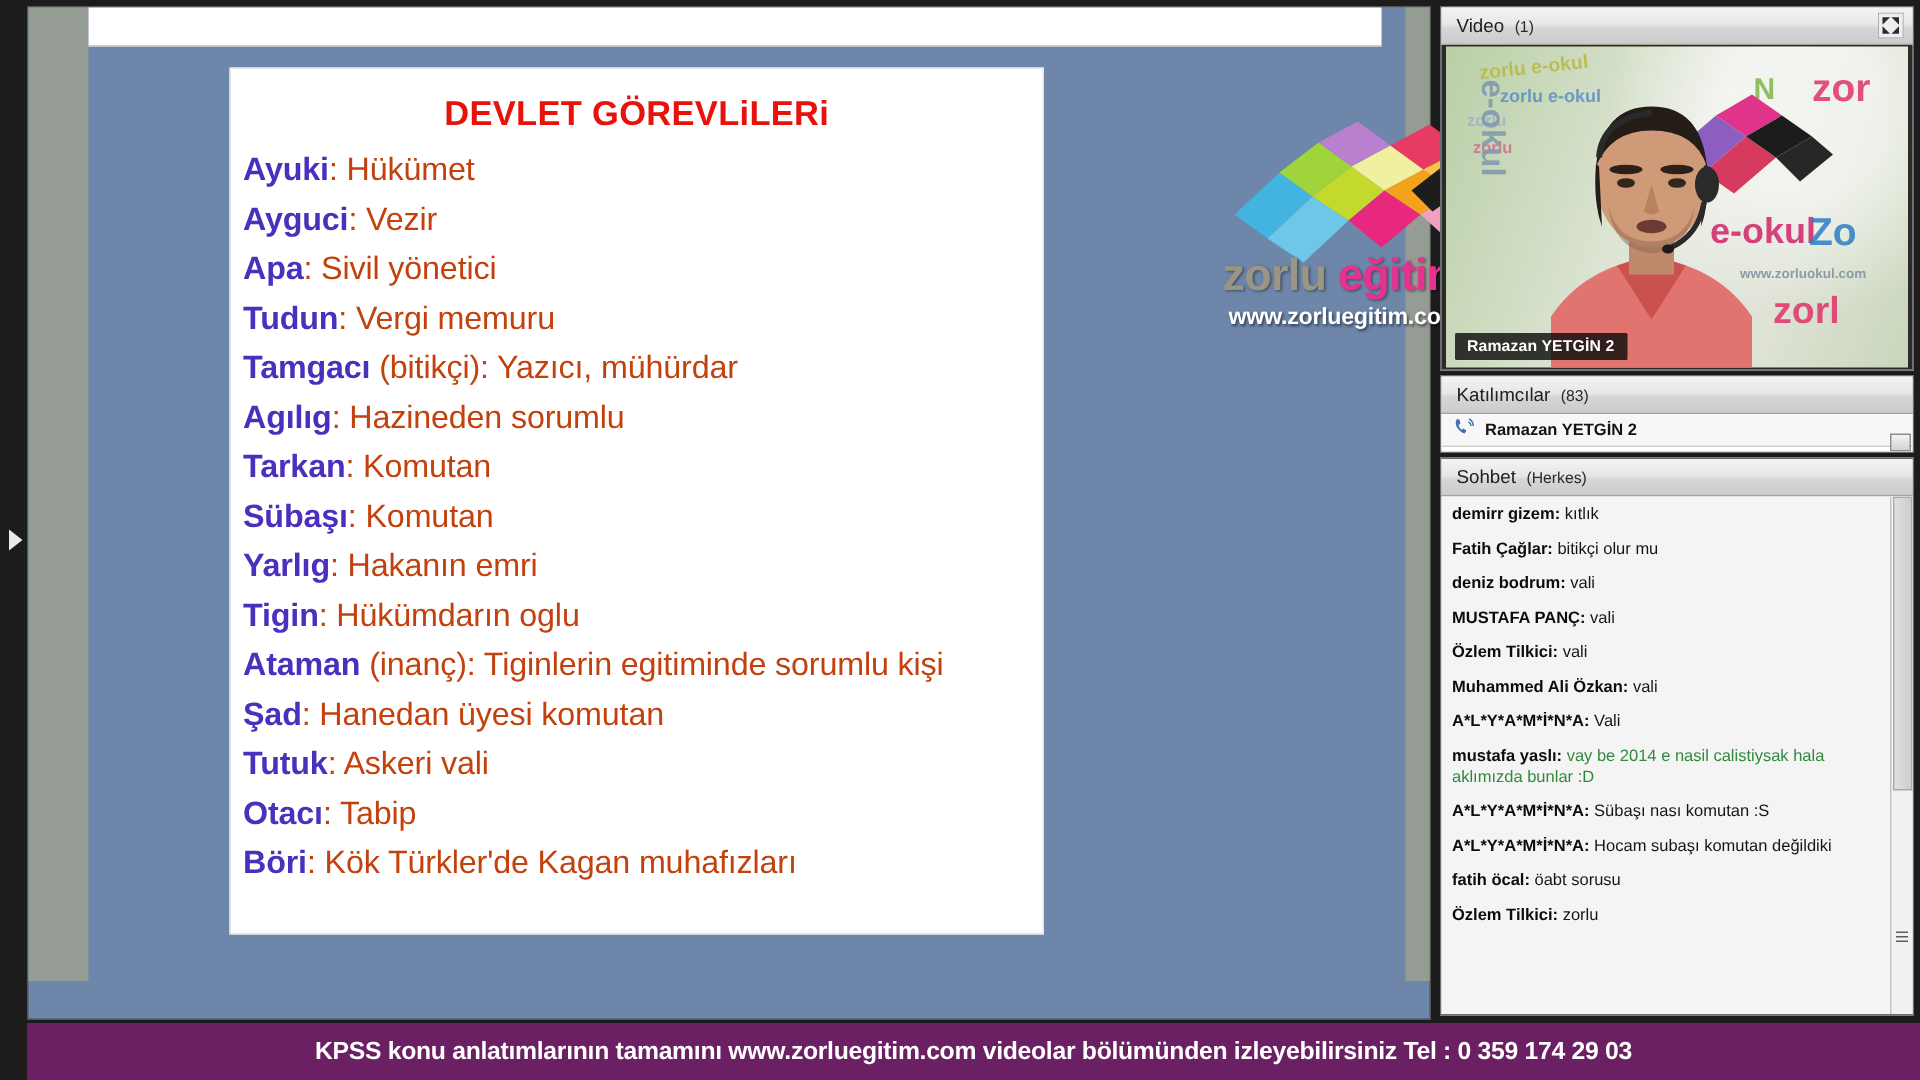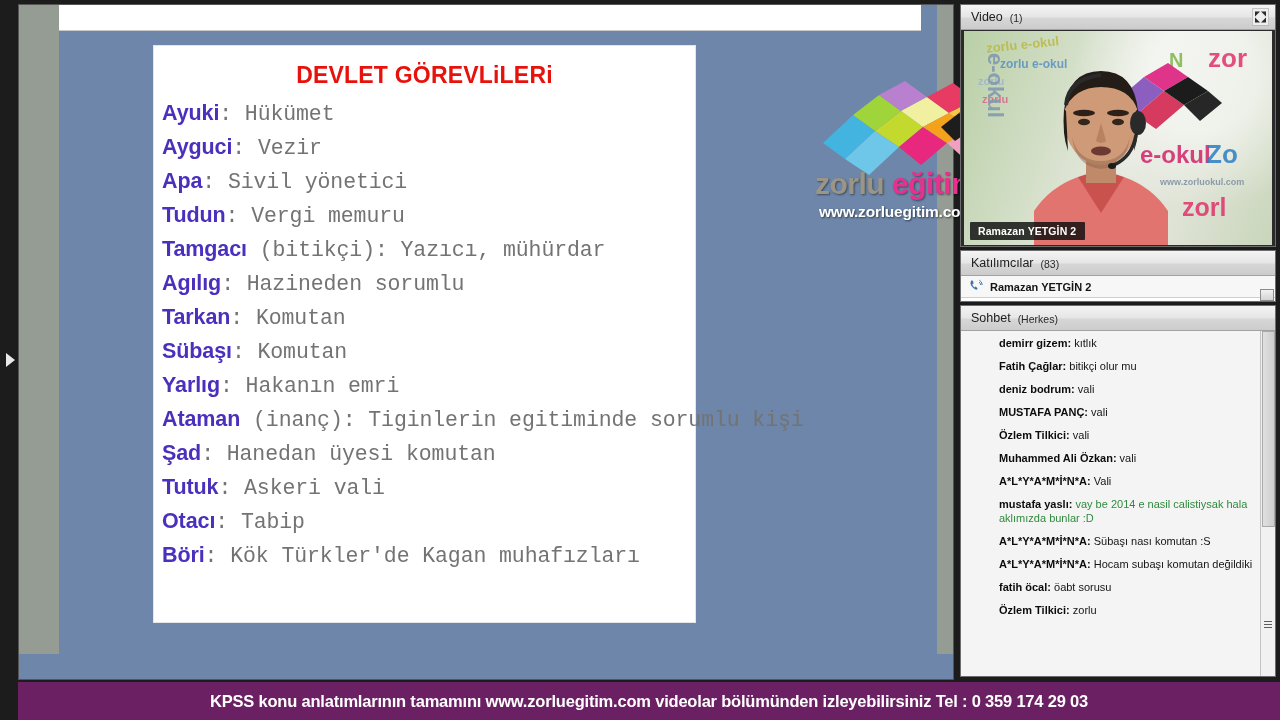--- a/index.html
+++ b/index.html
@@ -92,22 +92,21 @@
     line-height: 33px;
     color: #121212;
     white-space: nowrap;
     letter-spacing: -0.1px;
   }
   .slide-line .term {
     color: #4b2fbd;
     font-weight: bold;
   }
   .slide-line .rest {
-    color: #737373;
-    font-family: Liberation Mono, monospace;
+    color: #c2410c;
   }
 
   
   #zorlu-watermark {
     position: absolute;
     left: 790px; top: 70px;
     width: 220px; height: 160px;
     pointer-events: none;
   }
   #zorlu-logo-svg { display:block; }
@@ -235,21 +234,20 @@
   #chat-body {
     position: relative;
     height: 345px;
     background: #f4f4f4;
     overflow: hidden;
   }
   #chat-scroll {
     position: absolute; left: 0; top: 0;
     width: 285px; height: 100%;
     padding: 5px 6px 0 7px;
-    margin-left: 31px;
   }
   .chat-msg {
     font-size: 11px;
     line-height: 14px;
     color: #111;
     margin-bottom: 9px;
     word-wrap: break-word;
   }
   .chat-msg .who { font-weight: bold; color: #0c0c0c; }
   .chat-msg .txt { color: #151515; }
@@ -308,20 +306,21 @@
         <div id="slide-lines">
             <div class="slide-line"><span class="term">Ayuki</span><span class="rest">: Hükümet</span></div>
             <div class="slide-line"><span class="term">Ayguci</span><span class="rest">: Vezir</span></div>
             <div class="slide-line"><span class="term">Apa</span><span class="rest">: Sivil yönetici</span></div>
             <div class="slide-line"><span class="term">Tudun</span><span class="rest">: Vergi memuru</span></div>
             <div class="slide-line"><span class="term">Tamgacı</span><span class="rest"> (bitikçi): Yazıcı, mühürdar</span></div>
             <div class="slide-line"><span class="term">Agılıg</span><span class="rest">: Hazineden sorumlu</span></div>
             <div class="slide-line"><span class="term">Tarkan</span><span class="rest">: Komutan</span></div>
             <div class="slide-line"><span class="term">Sübaşı</span><span class="rest">: Komutan</span></div>
             <div class="slide-line"><span class="term">Yarlıg</span><span class="rest">: Hakanın emri</span></div>
+            <div class="slide-line"><span class="term">Tigin</span><span class="rest">: Hükümdarın oglu</span></div>
             <div class="slide-line"><span class="term">Ataman</span><span class="rest"> (inanç): Tiginlerin egitiminde sorumlu kişi</span></div>
             <div class="slide-line"><span class="term">Şad</span><span class="rest">: Hanedan üyesi komutan</span></div>
             <div class="slide-line"><span class="term">Tutuk</span><span class="rest">: Askeri vali</span></div>
             <div class="slide-line"><span class="term">Otacı</span><span class="rest">: Tabip</span></div>
             <div class="slide-line"><span class="term">Böri</span><span class="rest">: Kök Türkler'de Kagan muhafızları</span></div>
           </div>
       </div>
 
       <div id="zorlu-watermark">
         <svg id="zorlu-logo-svg" width="220" height="100" viewBox="0 0 220 100">

